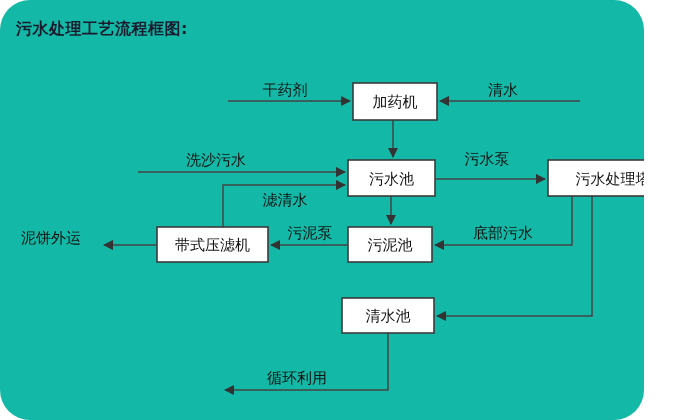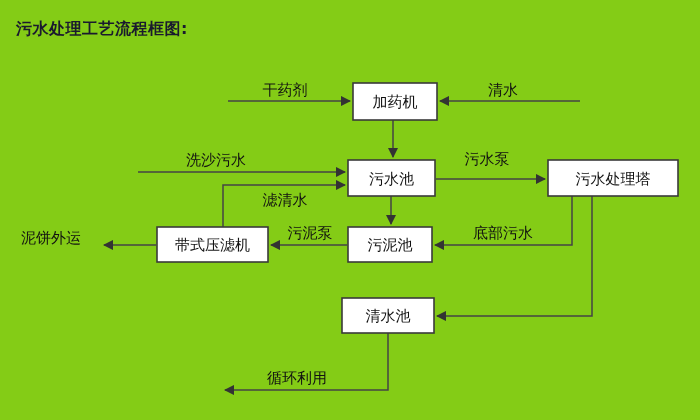--- a/index.html
+++ b/index.html
@@ -5,24 +5,25 @@
   html, body {
     margin: 0;
     padding: 0;
     background: #ffffff;
   }
   body {
     font-family: "DejaVu Sans", "Liberation Sans", sans-serif;
   }
   #page {
     position: relative;
-    width: 700px;
+    width: 644px;
     height: 420px;
-    background: #84cc16;
+    background: #14b8a6;
     overflow: hidden;
+    border-radius: 30px;
   }
   #title {
     position: absolute;
     left: 16px;
     top: 19px;
     font-size: 16px;
     font-weight: bold;
     color: #1a1a2e;
     letter-spacing: 0.5px;
     white-space: nowrap;

